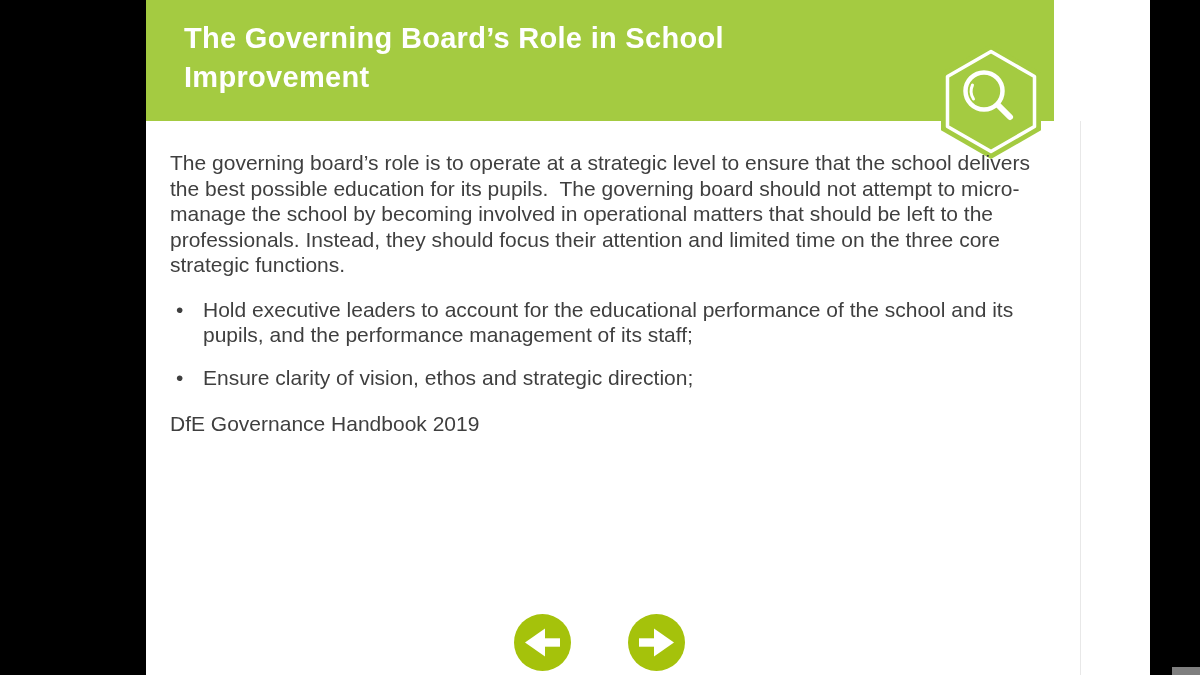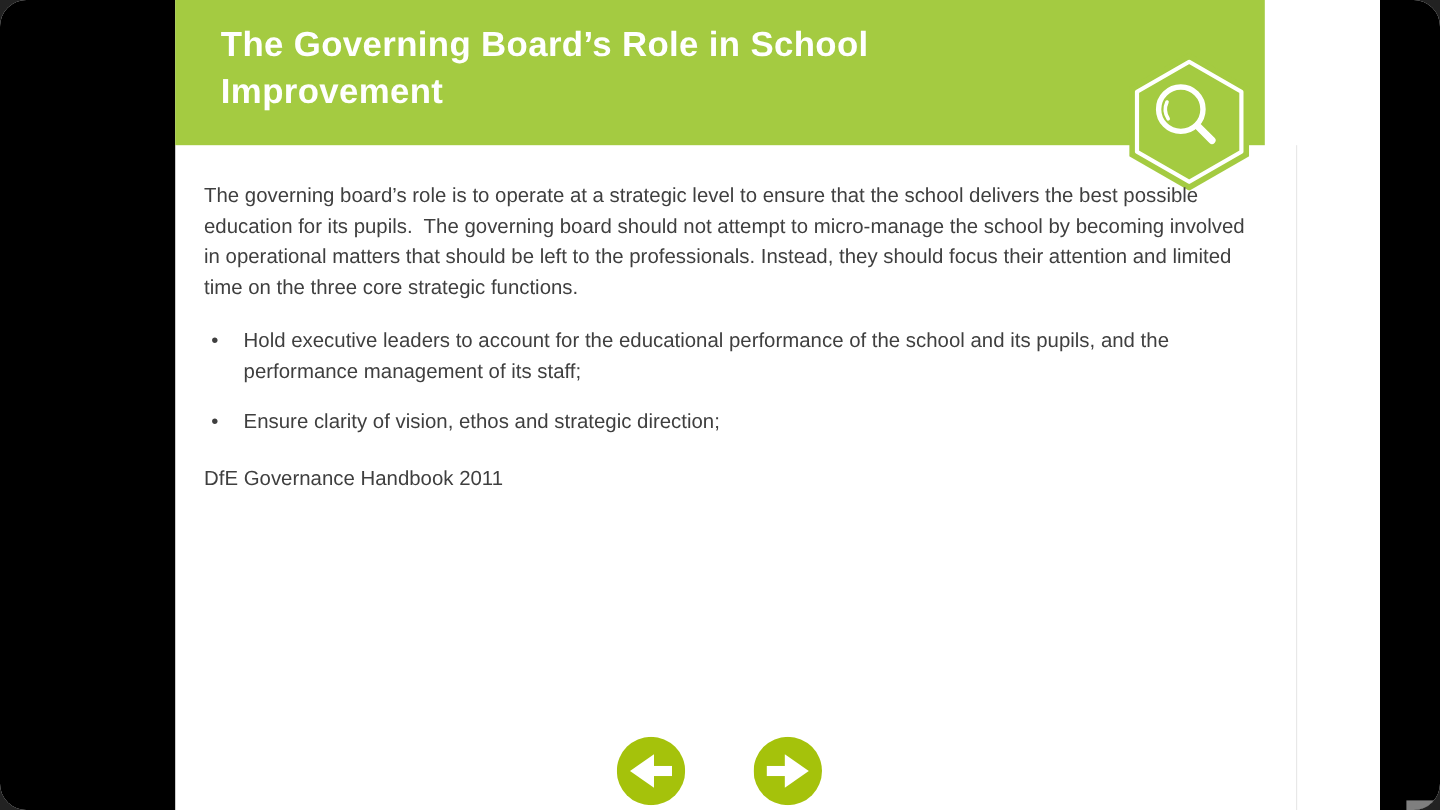--- a/index.html
+++ b/index.html
@@ -3,21 +3,20 @@
 <meta charset="utf-8">
 <style>
   html, body { margin: 0; padding: 0; background: #222; }
   .stage {
     position: relative;
     width: 1200px;
     height: 675px;
     background: #ffffff;
     overflow: hidden;
     font-family: "Liberation Sans", sans-serif;
-    border-radius: 22px;
   }
   .bar-left {
     position: absolute; left: 0; top: 0;
     width: 146px; height: 675px;
     background: #000000;
   }
   .bar-right {
     position: absolute; left: 1150px; top: 0;
     width: 50px; height: 675px;
     background: #000000;
@@ -43,21 +42,21 @@
     color: #ffffff;
   }
   .hex-badge {
     position: absolute; left: 941px; top: 44px;
     width: 100px; height: 115px;
   }
   .content {
     position: absolute; left: 170px; top: 150px;
     width: 885px;
     color: #3f3f3f;
-    font-size: 17px;
+    font-size: 21px;
     line-height: 25.5px;
   }
   .para   { margin: 0 0 19px 0; white-space: pre-wrap; }
   .intro  { margin: 0 0 21px 0; }
   .bullets { list-style: none; margin: 0; padding: 0; }
   .bullets li { position: relative; padding-left: 33px; margin-bottom: 17px; }
   .bullets li::before {
     content: "\2022";
     position: absolute; left: 6px; top: 0;
     color: #3f3f3f;
@@ -101,21 +100,21 @@
       <path d="M 31.5 41 A 14.5 14.5 0 0 0 32.5 55" fill="none" stroke="#ffffff" stroke-width="3" stroke-linecap="round"></path>
     </svg>
   </div>
 
   <div class="content">
     <p class="para">The governing board’s role is to operate at a strategic level to ensure that the school delivers the best possible education for its pupils.  The governing board should not attempt to micro-manage the school by becoming involved in operational matters that should be left to the professionals. Instead, they should focus their attention and limited time on the three core strategic functions.</p>
     <ul class="bullets">
       <li>Hold executive leaders to account for the educational performance of the school and its pupils, and the performance management of its staff;</li>
       <li>Ensure clarity of vision, ethos and strategic direction;</li>
     </ul>
-    <p class="source">DfE Governance Handbook 2011</p>
+    <p class="source">DfE Governance Handbook 2019</p>
   </div>
 
   <button id="prev-btn" class="nav-btn" aria-label="Previous">
     <svg width="57" height="57" viewBox="0 0 57 57" xmlns="http://www.w3.org/2000/svg">
       <circle cx="28.5" cy="28.5" r="28.5" fill="#a5c20b"></circle>
       <polygon points="31,14.5 11,28.5 31,42.5" fill="#ffffff"></polygon>
       <rect x="27" y="24.3" width="19" height="8.4" fill="#ffffff"></rect>
     </svg>
   </button>
   <button id="next-btn" class="nav-btn" aria-label="Next">

